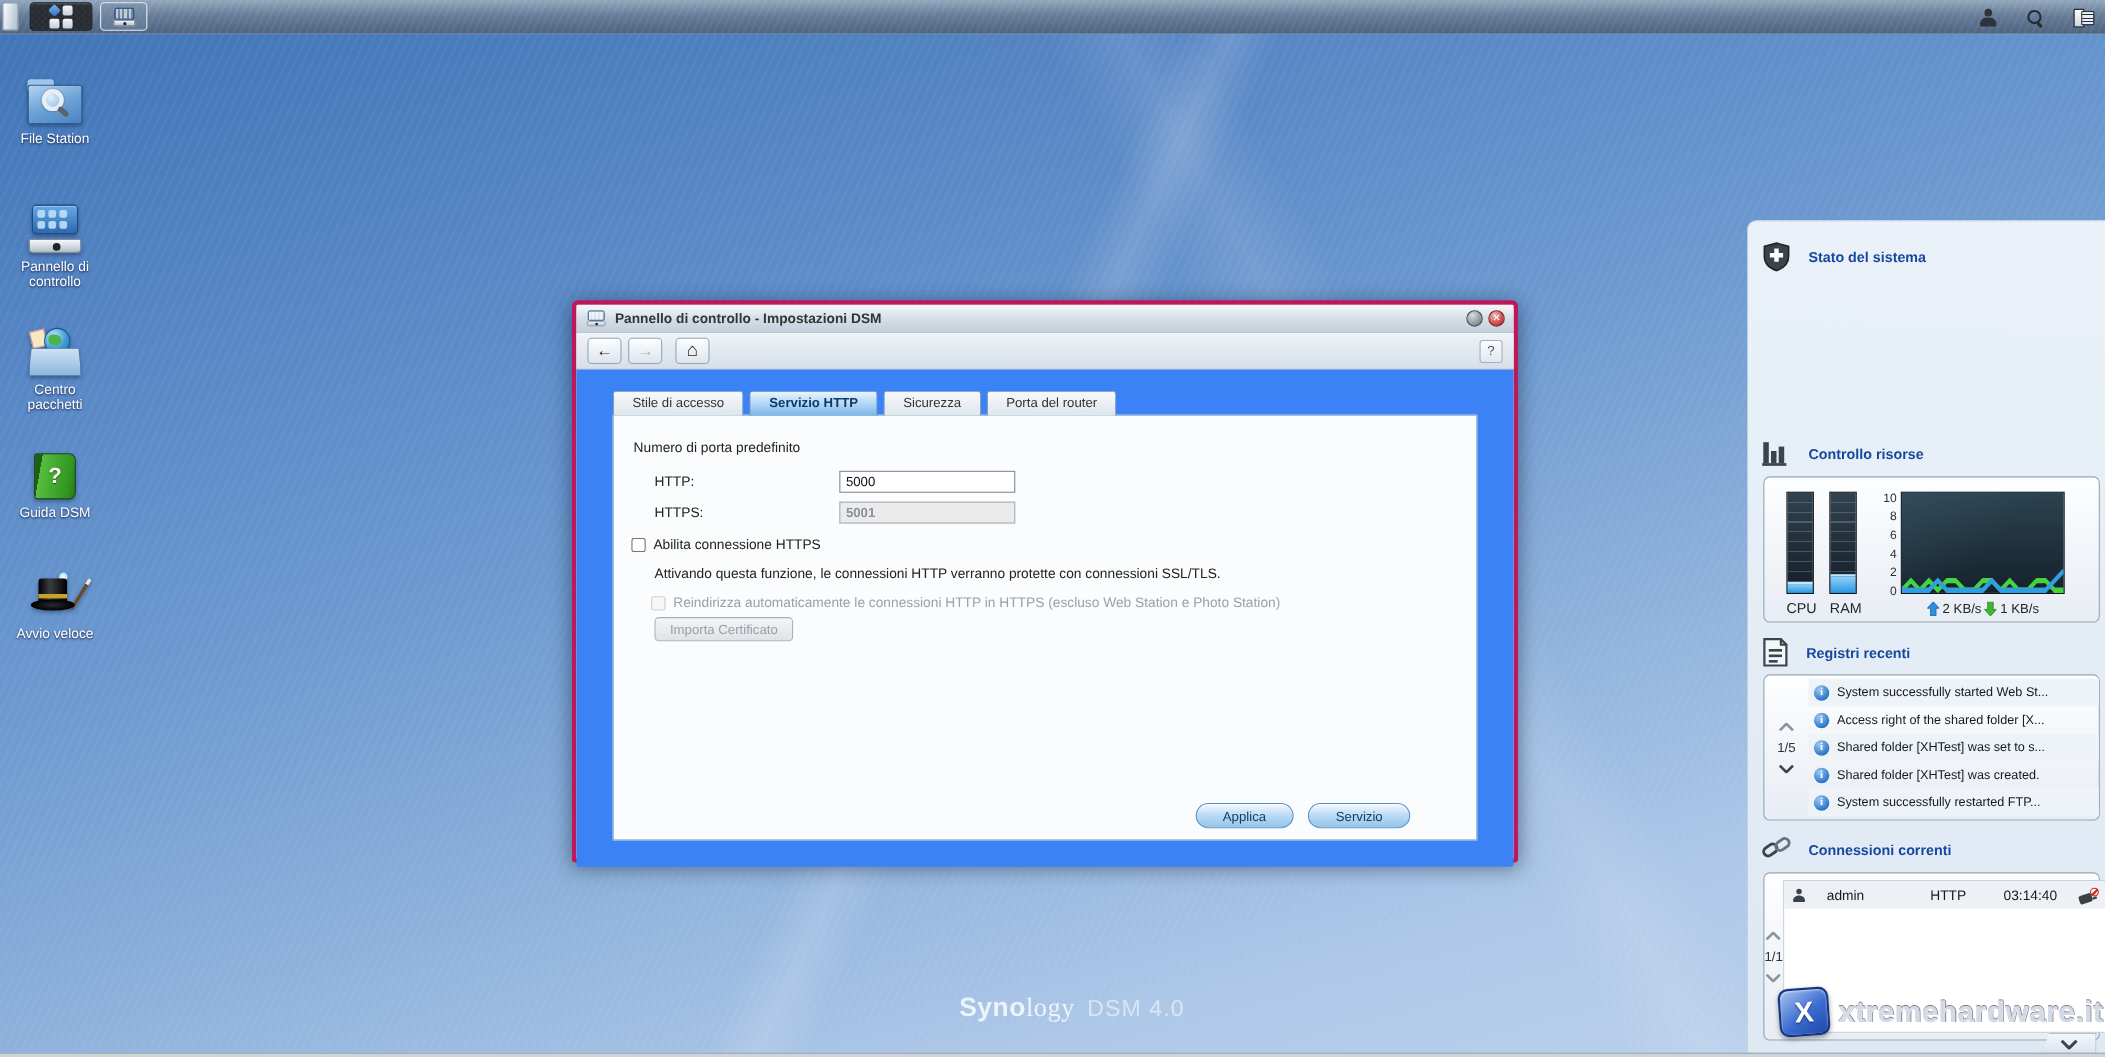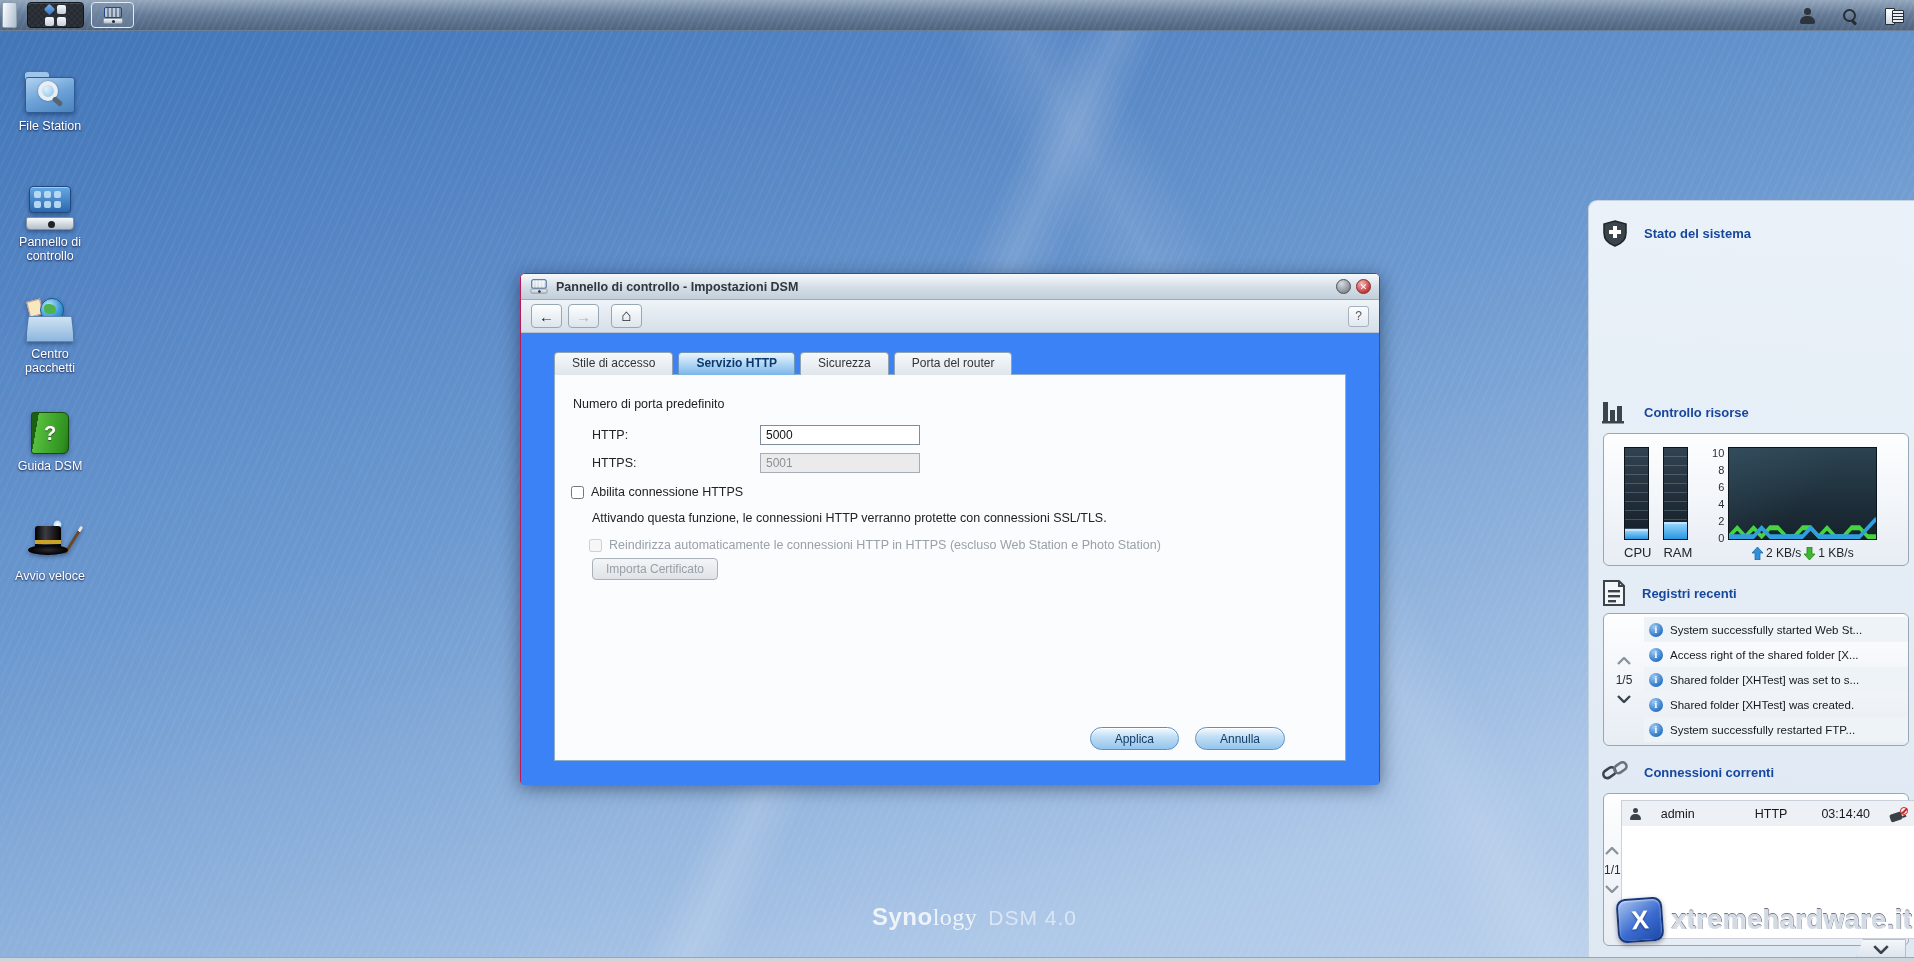--- a/index.html
+++ b/index.html
@@ -86,21 +86,21 @@
   .hat-art { position:relative; width:56px; height:46px; }
   .hat-art .top { position:absolute; left:13px; top:8px; width:26px; height:22px; background:linear-gradient(90deg,#000,#3c3c44 40%,#000); border-radius:3px 3px 0 0; }
   .hat-art .band { position:absolute; left:13px; top:22px; width:26px; height:4px; background:#c9a227; }
   .hat-art .brim { position:absolute; left:6px; top:27px; width:40px; height:10px; border-radius:50%; background:radial-gradient(#2a2a30,#000 70%); }
   .hat-art .wand { position:absolute; right:3px; top:6px; width:3px; height:32px; background:linear-gradient(#efe7d8 0 18%,#6b4a2a 18%); transform:rotate(32deg); border-radius:2px; }
   .hat-art .spark { position:absolute; right:16px; top:2px; width:9px; height:9px; border-radius:50%;
     background:radial-gradient(#fff,#bfe4ff 50%,transparent 72%); }
 
   
   .dialog { position:absolute; left:520px; top:273px; width:860px; height:511px;
-    border:1px solid #be185d; border-radius:5px 5px 3px 3px;
+    border:4px solid #be185d; border-radius:5px 5px 3px 3px;
     box-shadow:0 4px 18px rgba(10,20,40,.5); background:#f7f8fa; z-index:30; }
   .titlebar { height:26px; border-radius:4px 4px 0 0; display:flex; align-items:center; gap:7px; padding:0 8px;
     background:linear-gradient(#f6f9fb,#d3dde6 55%,#c2cfda); border-bottom:1px solid #9cadbd; }
   .titlebar .txt { font-size:12.5px; font-weight:bold; color:#30363c; }
   .win-ctrls { margin-left:auto; display:flex; gap:5px; }
   .wc { width:15px; height:15px; border-radius:50%; display:flex; align-items:center; justify-content:center;
     font-size:9px; font-weight:bold; cursor:pointer; }
   .wc.min { background:radial-gradient(circle at 35% 28%,#d8dde2,#6b7ould,#666d74); background:radial-gradient(circle at 35% 28%,#d8dde2,#666d74); border:1px solid #4a5157; color:transparent; }
   .wc.close { background:radial-gradient(circle at 35% 28%,#f0b9b9,#c43c3c 70%,#a82f2f); border:1px solid #8c2525; color:#fff; }
   .toolbar { height:33px; display:flex; align-items:center; gap:6px; padding:0 10px;
@@ -317,33 +317,33 @@
       <div class="tab">Stile di accesso</div>
       <div class="tab active">Servizio HTTP</div>
       <div class="tab">Sicurezza</div>
       <div class="tab">Porta del router</div>
     </div>
     <div class="panel">
       <div class="sec-title">Numero di porta predefinito</div>
       <label class="frm-label" style="top:53px">HTTP:</label>
       <input class="frm-input" style="top: 50px;" value="5000">
       <label class="frm-label" style="top:81px">HTTPS:</label>
-      <input class="frm-input disabled" style="top: 78px;" disabled="" value="5001">
+      <input class="frm-input disabled" style="top: 78px; font-weight: bold;" disabled="" value="5001">
       <div class="chk-row" style="left:16px; top:110px">
         <input type="checkbox" style="">
         <span>Abilita connessione HTTPS</span>
       </div>
       <div class="note" style="top:136px">Attivando questa funzione, le connessioni HTTP verranno protette con connessioni SSL/TLS.</div>
       <div class="chk-row disabled" style="left:34px; top:163px">
         <input type="checkbox" disabled="" style="">
         <span>Reindirizza automaticamente le connessioni HTTP in HTTPS (escluso Web Station e Photo Station)</span>
       </div>
       <button class="btn-import" style="top:183px" disabled="">Importa Certificato</button>
       <button class="pill-btn apply">Applica</button>
-      <button class="pill-btn cancel">Annulla</button>
+      <button class="pill-btn cancel">Servizio</button>
     </div>
   </div>
 </div>
 
 <div class="sidebar">
 
   <div class="sb-head" style="top:18px">
     <svg width="28" height="28" viewBox="0 0 28 28">
       <path d="M14 2 L25 5 V14 C25 21 20 25 14 27 C8 25 3 21 3 14 V5 Z" fill="#3b434b" stroke="#1e242a" stroke-width="1.5"></path>
       <path d="M12 7 h4 v4 h4 v4 h-4 v4 h-4 v-4 h-4 v-4 h4 Z" fill="#fff"></path>

